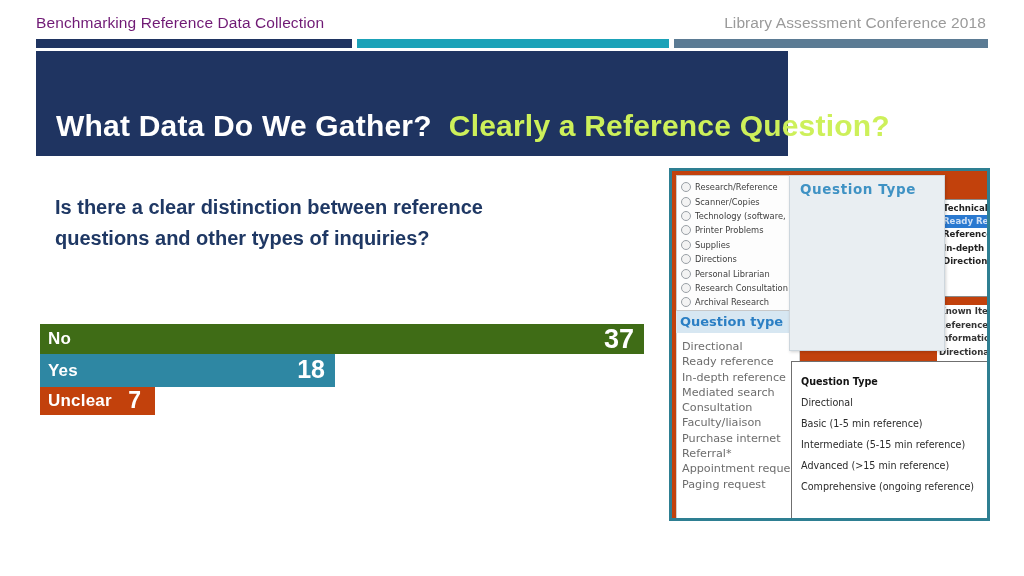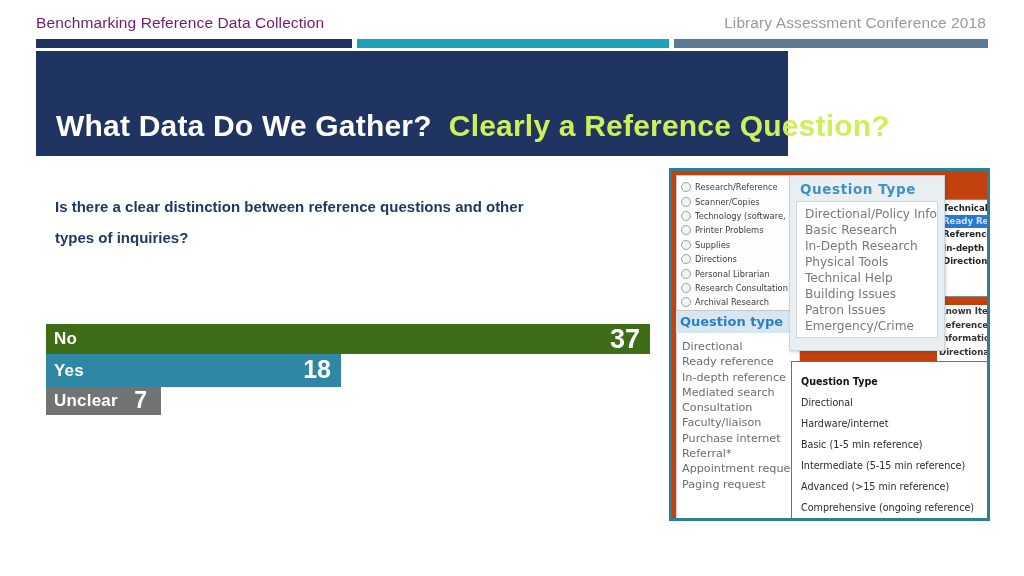--- a/index.html
+++ b/index.html
@@ -66,30 +66,30 @@
   }
   #title-main { color: #ffffff; }
   #title-accent { color: #cdf05a; }
 
   
   #question-text {
     position: absolute;
     left: 55px;
     top: 192px;
     width: 470px;
-    font-size: 15px;
+    font-size: 20px;
     font-weight: bold;
     line-height: 30.5px;
     color: #1f3864;
   }
 
   
   #bar-chart {
     position: absolute;
-    left: 46px;
+    left: 40px;
     top: 324px;
   }
   .bar-row {
     position: relative;
     color: #ffffff;
     box-sizing: border-box;
     display: flex;
     align-items: center;
     padding-left: 8px;
   }
@@ -100,21 +100,21 @@
     white-space: nowrap;
   }
   .bar-value {
     position: absolute;
     font-weight: bold;
     line-height: 1;
     white-space: nowrap;
   }
   #bar-row-no    { width: 604px; height: 30px; background: #3f6c16; }
   #bar-row-yes   { width: 295px; height: 33px; background: #2e87a3; }
-  #bar-row-unclear { width: 115px; height: 28px; background: #737373; }
+  #bar-row-unclear { width: 115px; height: 28px; background: #c2410c; }
 
   #bar-value-no      { right: 10px; top: 2px; font-size: 27px; }
   #bar-value-yes     { right: 10px; top: 3px; font-size: 25px; }
   #bar-value-unclear { right: 14px; top: 2px; font-size: 23px; }
 
   
   #screenshot-collage {
     position: absolute;
     left: 669px;
     top: 168px;
@@ -409,35 +409,24 @@
   <div id="fragment-panel">
     <div class="frag-item">Known Item</div>
     <div class="frag-item">Reference</div>
     <div class="frag-item">Information</div>
     <div class="frag-item">Directional</div>
   </div>
   <div id="fragment-divider"></div>
 
   <div id="dropdown-panel">
     <div id="dropdown-heading">Question Type</div>
-    <div id="dropdown-list">
-      <div class="dd-item">Directional/Policy Info</div>
-      <div class="dd-item">Basic Research</div>
-      <div class="dd-item">In-Depth Research</div>
-      <div class="dd-item">Physical Tools</div>
-      <div class="dd-item">Technical Help</div>
-      <div class="dd-item">Building Issues</div>
-      <div class="dd-item">Patron Issues</div>
-      <div class="dd-item">Emergency/Crime</div>
-    </div>
   </div>
 
   <div id="detail-panel">
     <div class="dt-title">Question Type</div>
     <div class="dt-item">Directional</div>
-    <div class="dt-item">Hardware/internet</div>
     <div class="dt-item">Basic (1-5 min reference)</div>
     <div class="dt-item">Intermediate (5-15 min reference)</div>
     <div class="dt-item">Advanced (&gt;15 min  reference)</div>
     <div class="dt-item">Comprehensive (ongoing reference)</div>
   </div>
 
 </div>
 
 </body></html>

